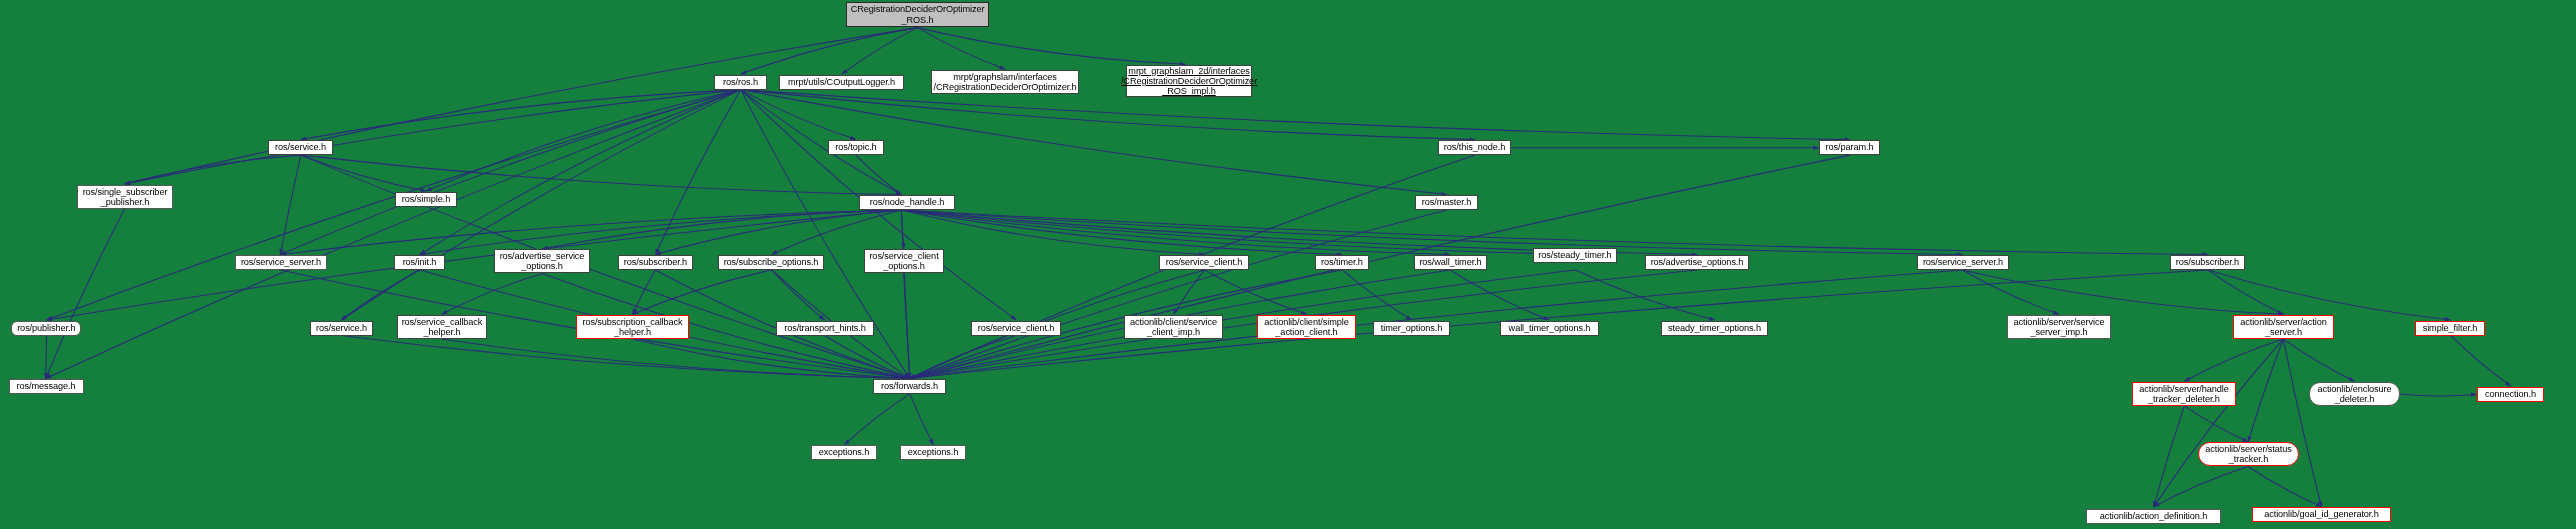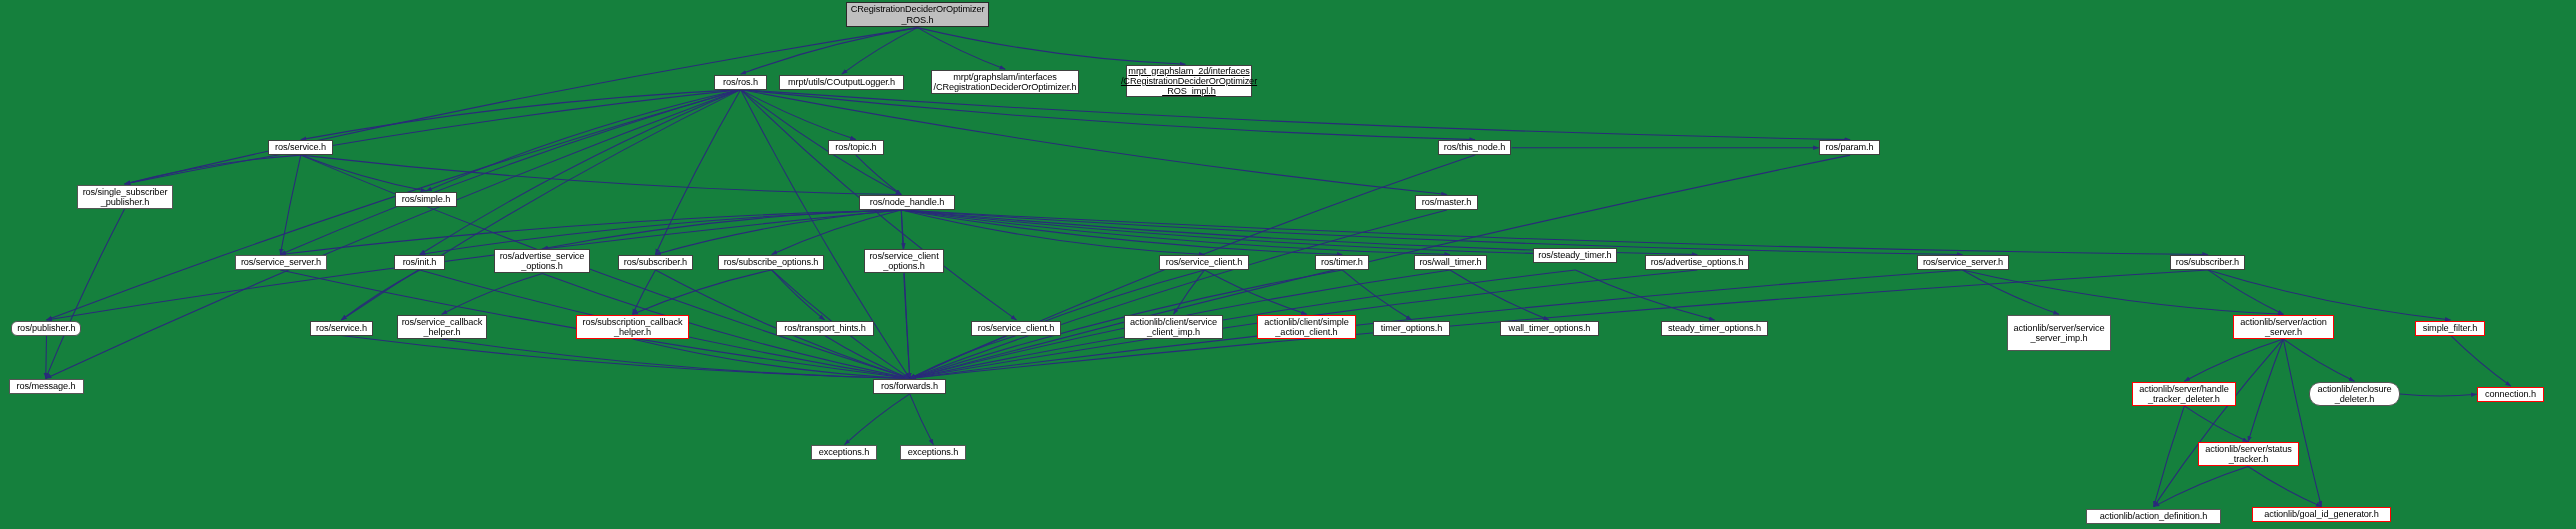--- a/index.html
+++ b/index.html
@@ -198,33 +198,33 @@
 _helper.h</div>
       <div class="node" style="left: 776px; top: 321px; width: 98px; height: 15px;">ros/transport_hints.h</div>
       <div class="node" style="left: 971px; top: 321px; width: 90px; height: 15px;">ros/service_client.h</div>
       <div class="node" style="left: 1124px; top: 315px; width: 99px; height: 24px;">actionlib/client/service
 _client_imp.h</div>
       <div class="node red" style="left: 1257px; top: 315px; width: 99px; height: 24px;">actionlib/client/simple
 _action_client.h</div>
       <div class="node" style="left: 1373px; top: 321px; width: 77px; height: 15px;">timer_options.h</div>
       <div class="node" style="left: 1500px; top: 321px; width: 99px; height: 15px;">wall_timer_options.h</div>
       <div class="node" style="left: 1661px; top: 321px; width: 107px; height: 15px;">steady_timer_options.h</div>
-      <div class="node grey-border" style="left: 2007px; top: 315px; width: 104px; height: 36px;">actionlib/server/service
+      <div class="node grey-border" style="left: 2007px; top: 315px; width: 104px; height: 24px;">actionlib/server/service
 _server_imp.h</div>
       <div class="node red" style="left: 2233px; top: 315px; width: 101px; height: 24px;">actionlib/server/action
 _server.h</div>
       <div class="node red" style="left: 2415px; top: 321px; width: 70px; height: 15px;">simple_filter.h</div>
       <div class="node grey-border" style="left: 8.5px; top: 379px; width: 75px; height: 15px;">ros/message.h</div>
       <div class="node" style="left: 873px; top: 379px; width: 73px; height: 15px;">ros/forwards.h</div>
       <div class="node red" style="left: 2132px; top: 382px; width: 104px; height: 24px;">actionlib/server/handle
 _tracker_deleter.h</div>
       <div class="node grey-border" style="left: 2309px; top: 382px; width: 91px; height: 24px; border-radius: 11px;">actionlib/enclosure
 _deleter.h</div>
       <div class="node red" style="left: 2477px; top: 387px; width: 67px; height: 15px;">connection.h</div>
       <div class="node grey-border" style="left: 811px; top: 445px; width: 66px; height: 15px;">exceptions.h</div>
       <div class="node grey-border" style="left: 900px; top: 445px; width: 66px; height: 15px;">exceptions.h</div>
-      <div class="node red" style="left: 2198px; top: 442px; width: 101px; height: 24px;">actionlib/server/status
+      <div class="node red" style="left: 2198px; top: 442px; width: 101px; height: 24px; border-radius: 12px;">actionlib/server/status
 _tracker.h</div>
       <div class="node grey-border" style="left: 2086px; top: 509px; width: 135px; height: 15px;">actionlib/action_definition.h</div>
       <div class="node red" style="left: 2252px; top: 507px; width: 139px; height: 15px;">actionlib/goal_id_generator.h</div>
     </div>
 </div>
 
 
 </body></html>

